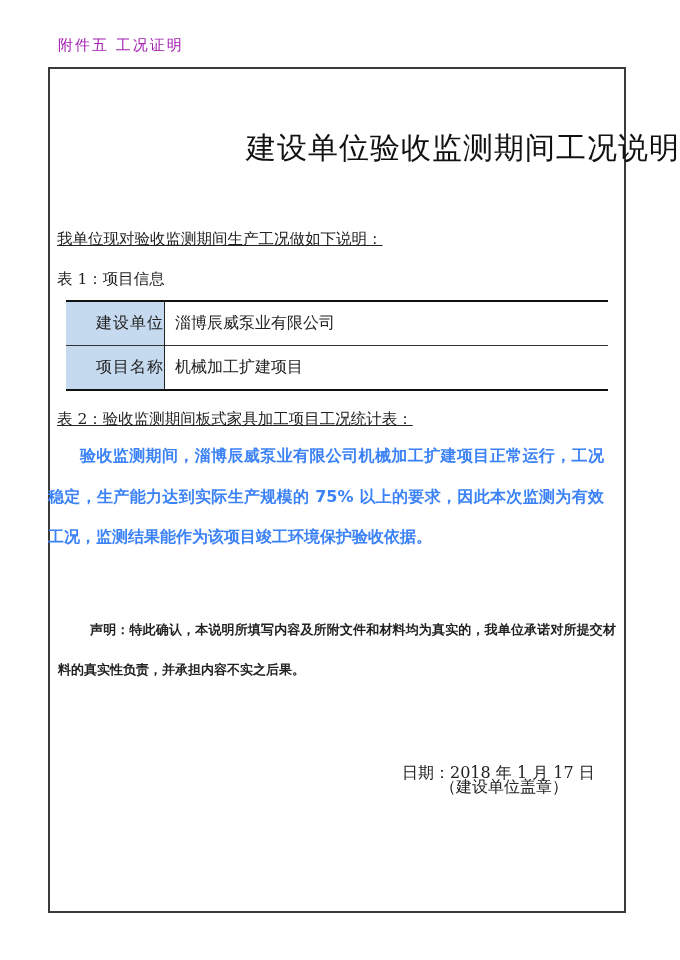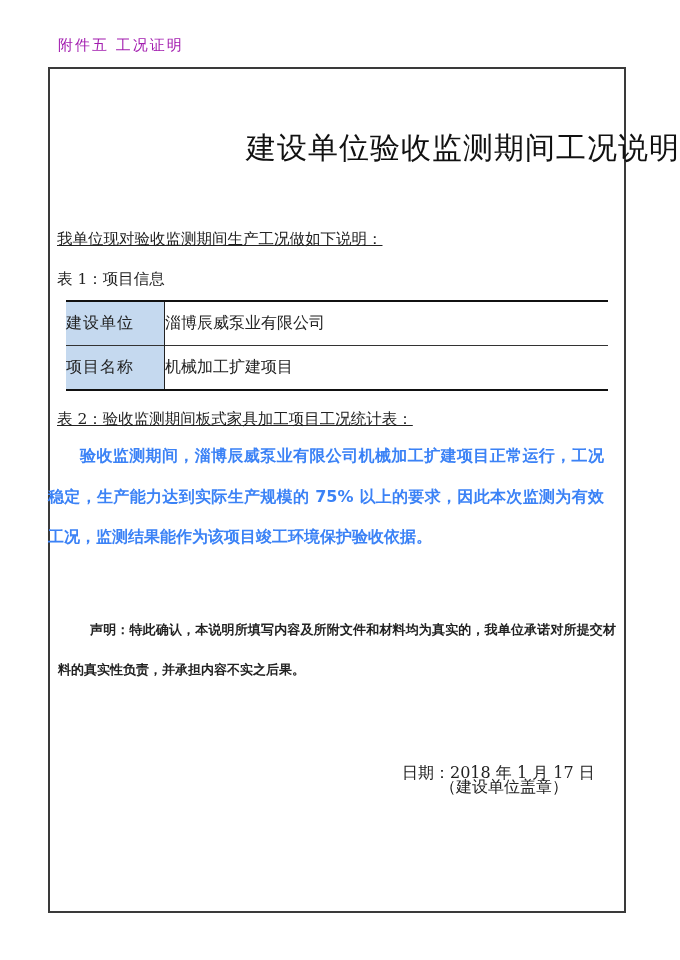--- a/index.html
+++ b/index.html
@@ -69,28 +69,28 @@
       font-size: 16px;
       padding: 0;
       vertical-align: middle;
     }
     .info-table tr + tr td {
       border-top: 1.5px solid #333;
     }
     .info-table td.key {
       width: 98px;
       background: #c5d9ef;
-      text-align: left;
+      text-align: right;
       border-right: 1.5px solid #222;
       font-family: "DejaVu Sans", "Liberation Sans", sans-serif;
       letter-spacing: 1px;
       color: #222;
     }
     .info-table td.val {
-      padding-left: 0;
+      padding-left: 10px;
       color: #222;
     }
 
     .body-para {
       position: absolute;
       left: 48px;
       top: 436px;
       width: 556px;
       font-family: "DejaVu Sans", "Liberation Sans", sans-serif;
       font-weight: bold;

